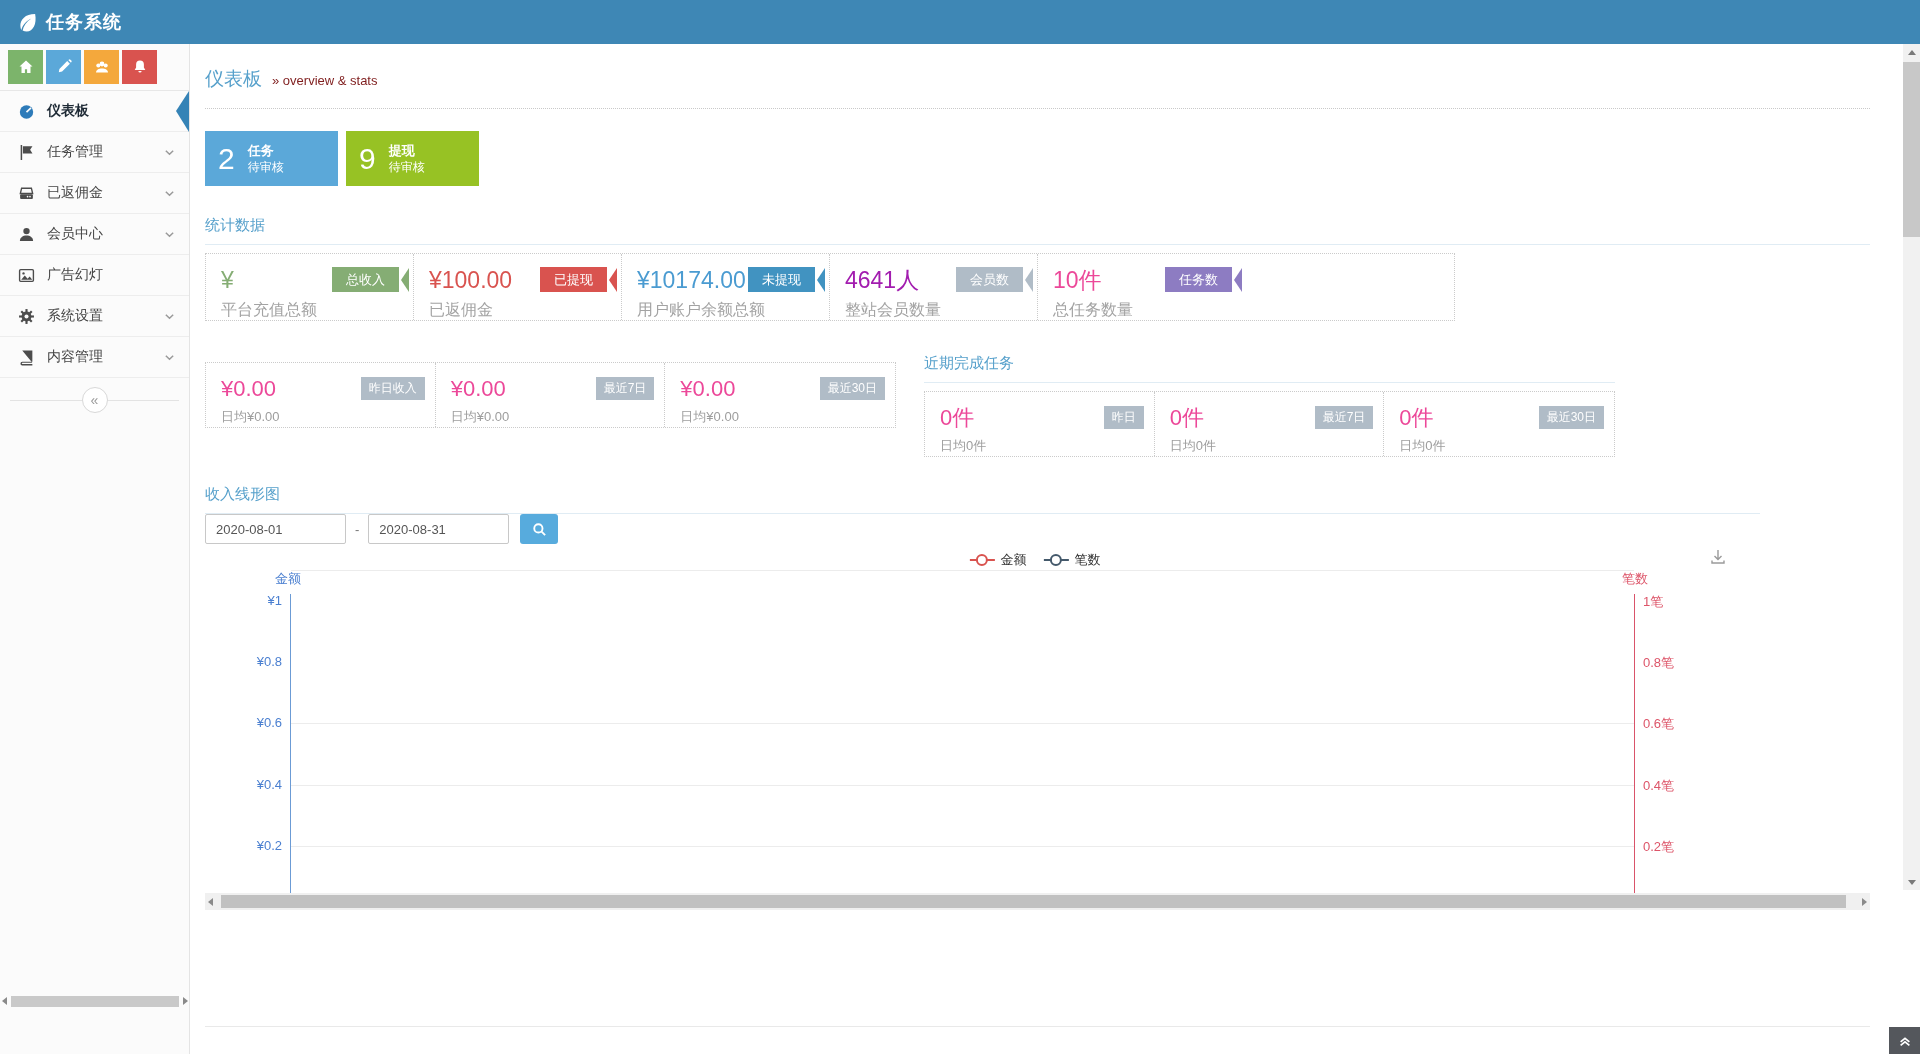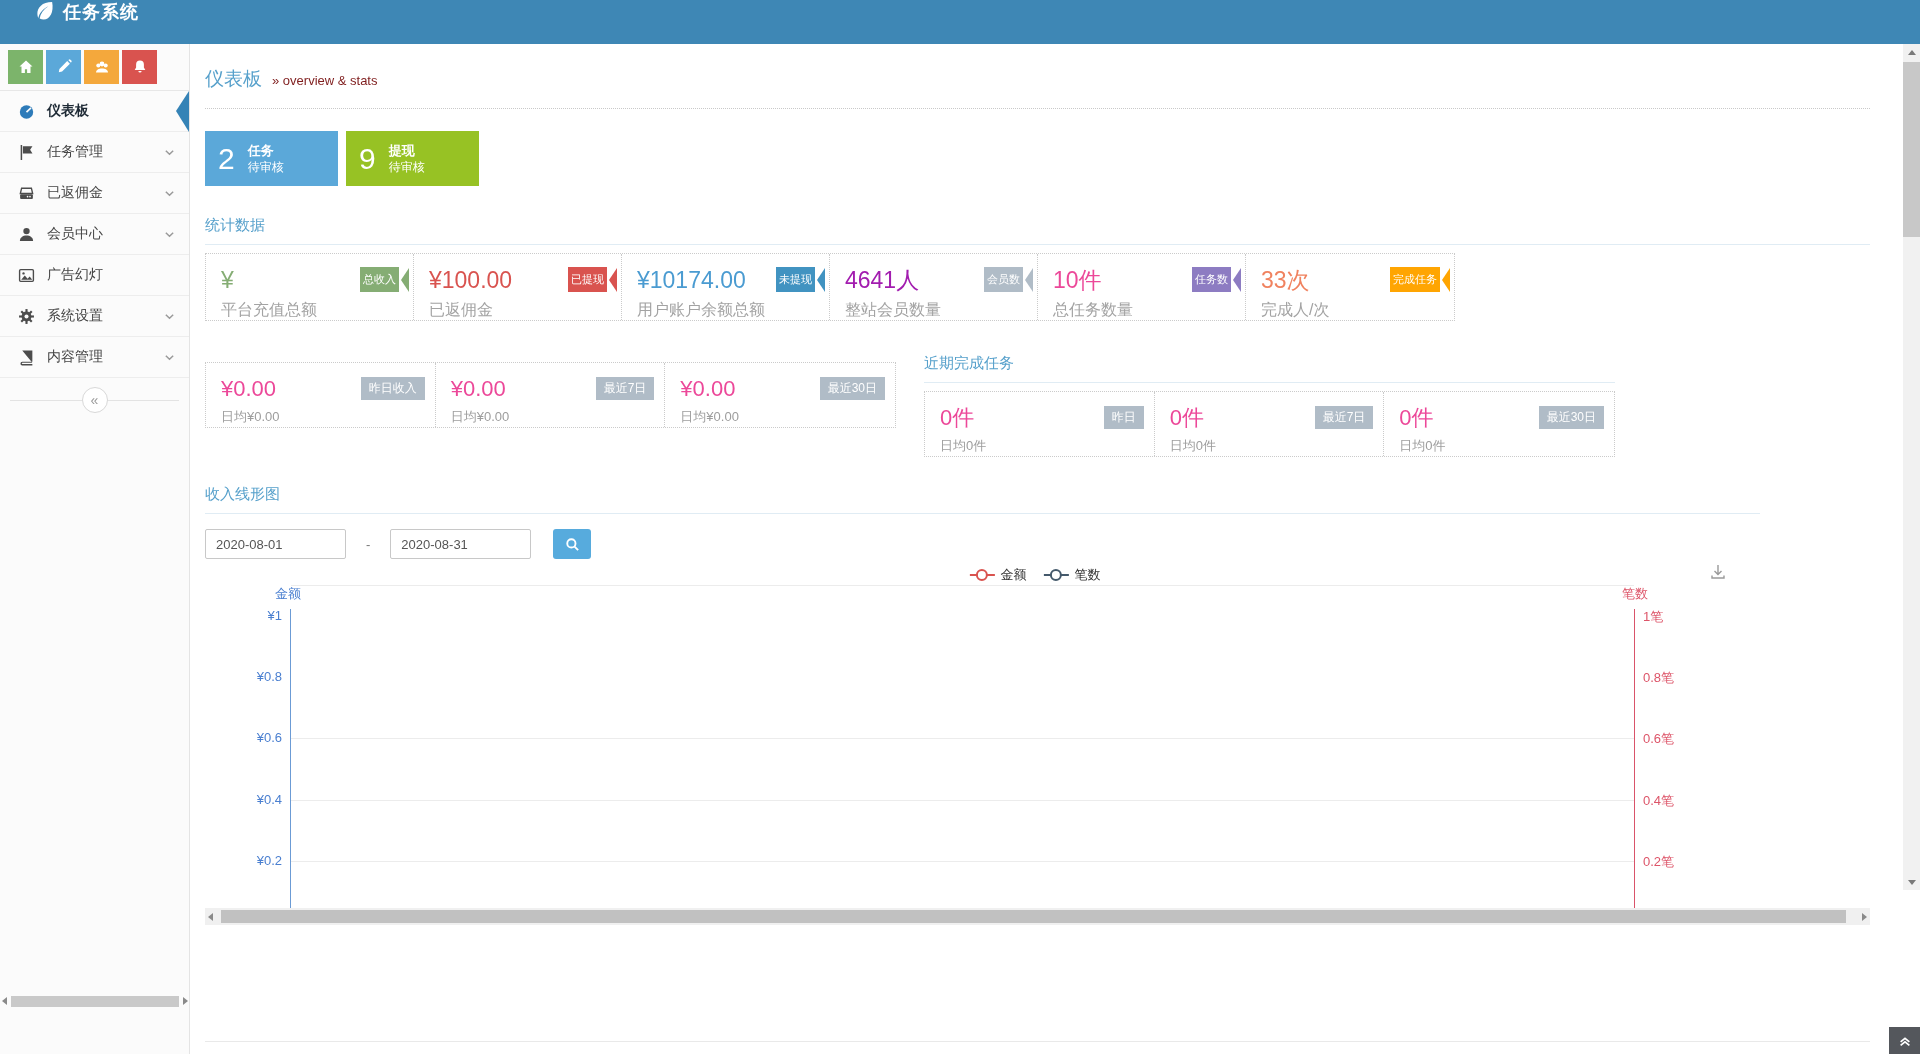--- a/index.html
+++ b/index.html
@@ -2,21 +2,21 @@
 <html><head>
 <meta charset="utf-8">
 <style>
   * { margin:0; padding:0; box-sizing:border-box; }
   html,body { width:1920px; height:1054px; overflow:hidden; background:#fff;
     font-family:"Liberation Sans","DejaVu Sans",sans-serif; }
 
   
   .header { position:absolute; top:0; left:0; width:1920px; height:44px;
     background:#3e87b5; display:flex; align-items:stretch; z-index:30; }
-  .brand { display:flex; align-items:flex-start; gap:9px; padding-left:34px; width:190px; }
+  .brand { display:flex; align-items:center; gap:9px; padding-left:17px; width:190px; }
   .brand svg { width:20px; height:20px; fill:#fff; }
   .brand-title { color:#fff; font-size:18px; font-weight:bold; letter-spacing:1px; }
   .header-spacer { flex:1; }
   .header-right { display:flex; align-items:stretch; background:#5b9ec6; }
   .hbtn { display:flex; align-items:center; gap:8px; padding:0 16px; cursor:pointer; color:#fff; }
   .hbtn.cache { font-size:14px; }
   .hdr-divider { width:1px; background:#4b8fb9; }
   .caret { width:0; height:0; border-left:5px solid transparent; border-right:5px solid transparent; border-top:5px solid #fff; }
   .avatar { width:32px; height:32px; border-radius:50%; background:#c9b295; border:2px solid #e8e8e8; overflow:hidden; position:relative; flex:none; }
   .avatar svg { width:100%; height:100%; }
@@ -69,41 +69,41 @@
 
   .sec-title { font-size:15px; color:#56a0cb; padding-bottom:9px; border-bottom:1px solid #e0ecf4; }
   .sec-stats { margin-top:30px; }
 
   .stats-row { margin-top:8px; display:flex; border:1px dotted #cbcbcb; width:1250px; }
   .stat-cell { width:208px; position:relative; padding:13px 10px 12px 15px; border-right:1px dotted #cbcbcb; height:66px; }
   .stat-cell:last-child { border-right:none; }
   .stat-value { font-size:23px; font-weight:300; line-height:26px; }
   .stat-label { font-size:16px; color:#a3a3a3; margin-top:7px; }
   .ribbon { position:absolute; right:4px; top:13px; display:flex; align-items:center; height:25px; }
-  .ribbon .body { color:#fff; font-size:11px; padding:0 3px; height:100%; display:flex; align-items:center; }
+  .ribbon .body { color:#fff; font-size:13px; padding:0 14px; height:100%; display:flex; align-items:center; }
   .ribbon .tail { width:0; height:0; border-top:12.5px solid transparent; border-bottom:12.5px solid transparent; border-right-width:8px; border-right-style:solid; margin-left:2px; }
   .c0 .stat-value{color:#85ad74}.c0 .body{background:#85ad74}.c0 .tail{border-right-color:#85ad74}
   .c1 .stat-value{color:#d9534f}.c1 .body{background:#d9534f}.c1 .tail{border-right-color:#d9534f}
   .c2 .stat-value{color:#4a9bd1}.c2 .body{background:#4193c1}.c2 .tail{border-right-color:#4193c1}
   .c3 .stat-value{color:#a21caf}.c3 .body{background:#b0bcc7}.c3 .tail{border-right-color:#b0bcc7}
   .c4 .stat-value{color:#ec4899}.c4 .body{background:#8d7cc2}.c4 .tail{border-right-color:#8d7cc2}
   .c5 .stat-value{color:#f0825f}.c5 .body{background:#ffa502}.c5 .tail{border-right-color:#ffa502}
 
   .recent-wrap { display:flex; gap:28px; margin-top:33px; }
   .recent-col { width:691px; }
   .boxes { margin-top:8px; display:flex; border:1px dotted #cbcbcb; }
   .box { width:230px; position:relative; padding:13px 10px 12px 15px; border-right:1px dotted #cbcbcb; height:64px; }
   .box:last-child { border-right:none; }
   .box-value { font-size:22px; color:#ec4899; font-weight:300; line-height:25px; }
   .box-sub { font-size:13px; color:#9d9d9d; margin-top:7px; }
   .gbadge { position:absolute; right:10px; top:14px; background:#b0bcc7; color:#fff; font-size:12px; padding:3px 8px; }
 
   .chart-sec { margin-top:28px; }
   .chart-sec .sec-title { width:1555px; }
-  .chart-controls { display:flex; align-items:center; gap:20px; margin-top:15px; }
+  .chart-controls { display:flex; align-items:center; gap:9px; margin-top:0; }
   .date-input { width:141px; height:30px; border:1px solid #c8c8c8; border-radius:2px; padding:0 10px; font-size:13px; color:#555;
     font-family:"Liberation Sans","DejaVu Sans",sans-serif; background:#fff; }
   .range-sep { color:#777; font-size:13px; }
   .search-btn { width:38px; height:30px; background:#57abdd; border:none; border-radius:3px; cursor:pointer;
     display:flex; align-items:center; justify-content:center; margin-left:2px; }
   .search-btn svg { width:15px; height:15px; }
 
   .legend-row { position:relative; height:22px; margin-top:4px; }
   .legend { position:absolute; left:50%; transform:translateX(-52%); top:3px; display:flex; gap:17px; }
   .lg-item { display:flex; align-items:center; gap:6px; cursor:pointer; }
@@ -358,28 +358,20 @@
           </div>
         <div class="stat-label">整站会员数量</div>
       </div>
       <div class="stat-cell c4">
         <div class="stat-value">10件</div>
         <div class="ribbon">
             <span class="body">任务数</span>
             <span class="tail"></span>
           </div>
         <div class="stat-label">总任务数量</div>
-      </div>
-      <div class="stat-cell c5">
-        <div class="stat-value">33次</div>
-        <div class="ribbon">
-            <span class="body">完成任务</span>
-            <span class="tail"></span>
-          </div>
-        <div class="stat-label">完成人/次</div>
       </div>
     </div>
   </div>
 
   <div class="recent-wrap">
     <div class="recent-col">
       <div class="boxes">
         <div class="box">
           <div class="box-value">¥0.00</div>
           <span class="gbadge">昨日收入</span>

